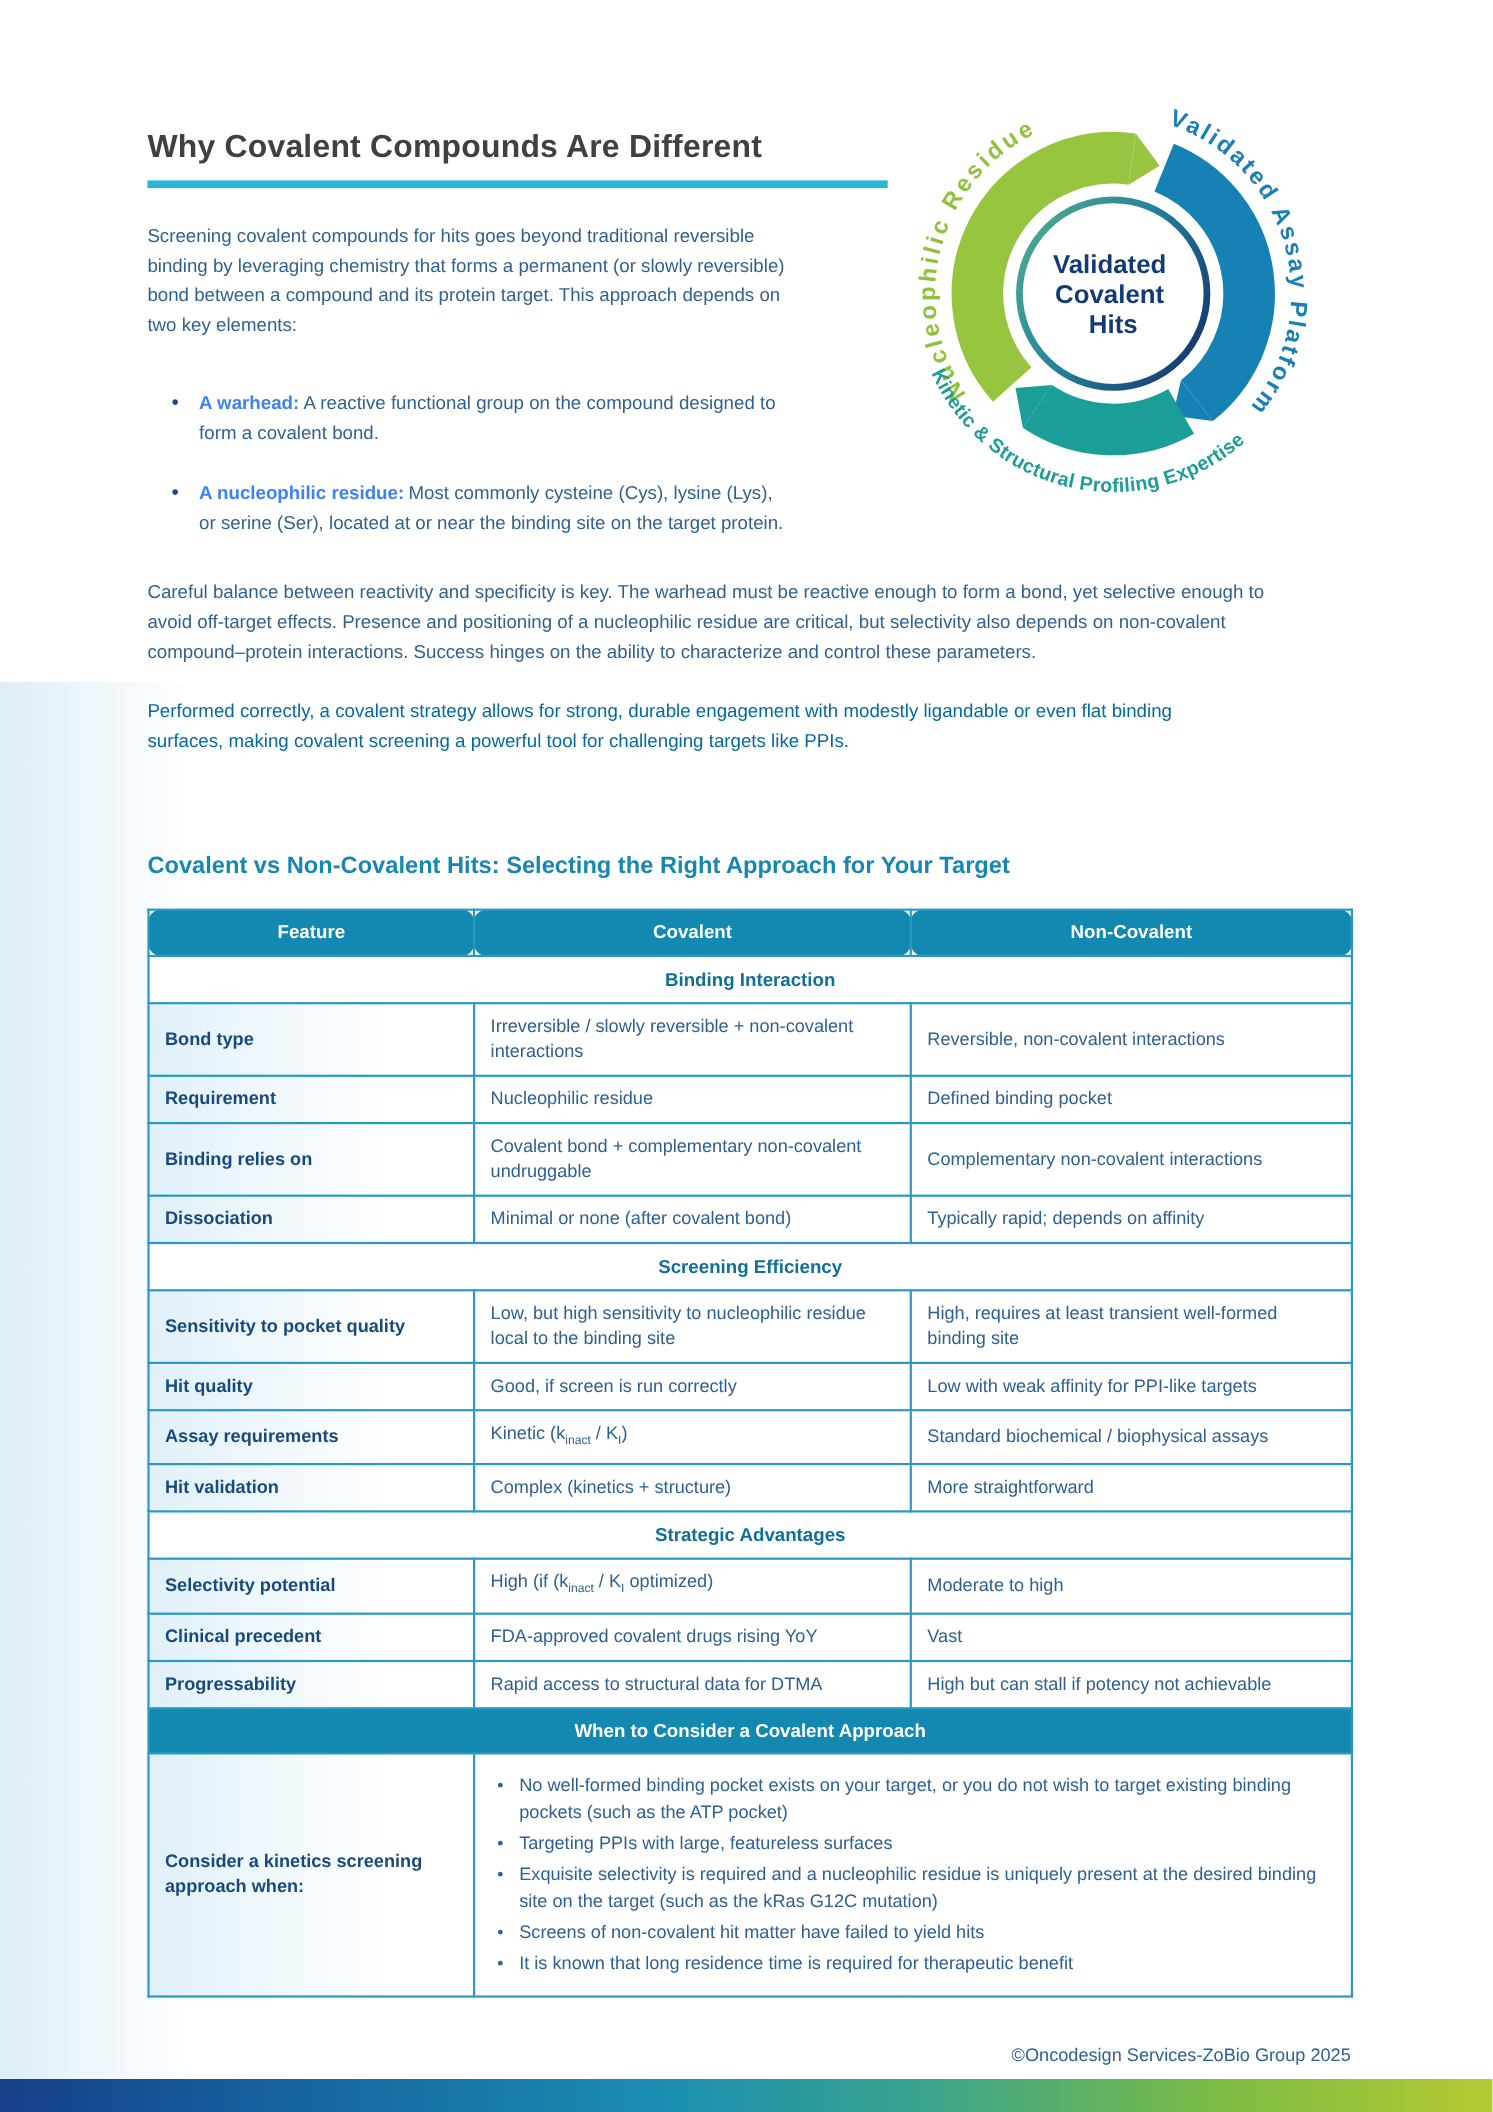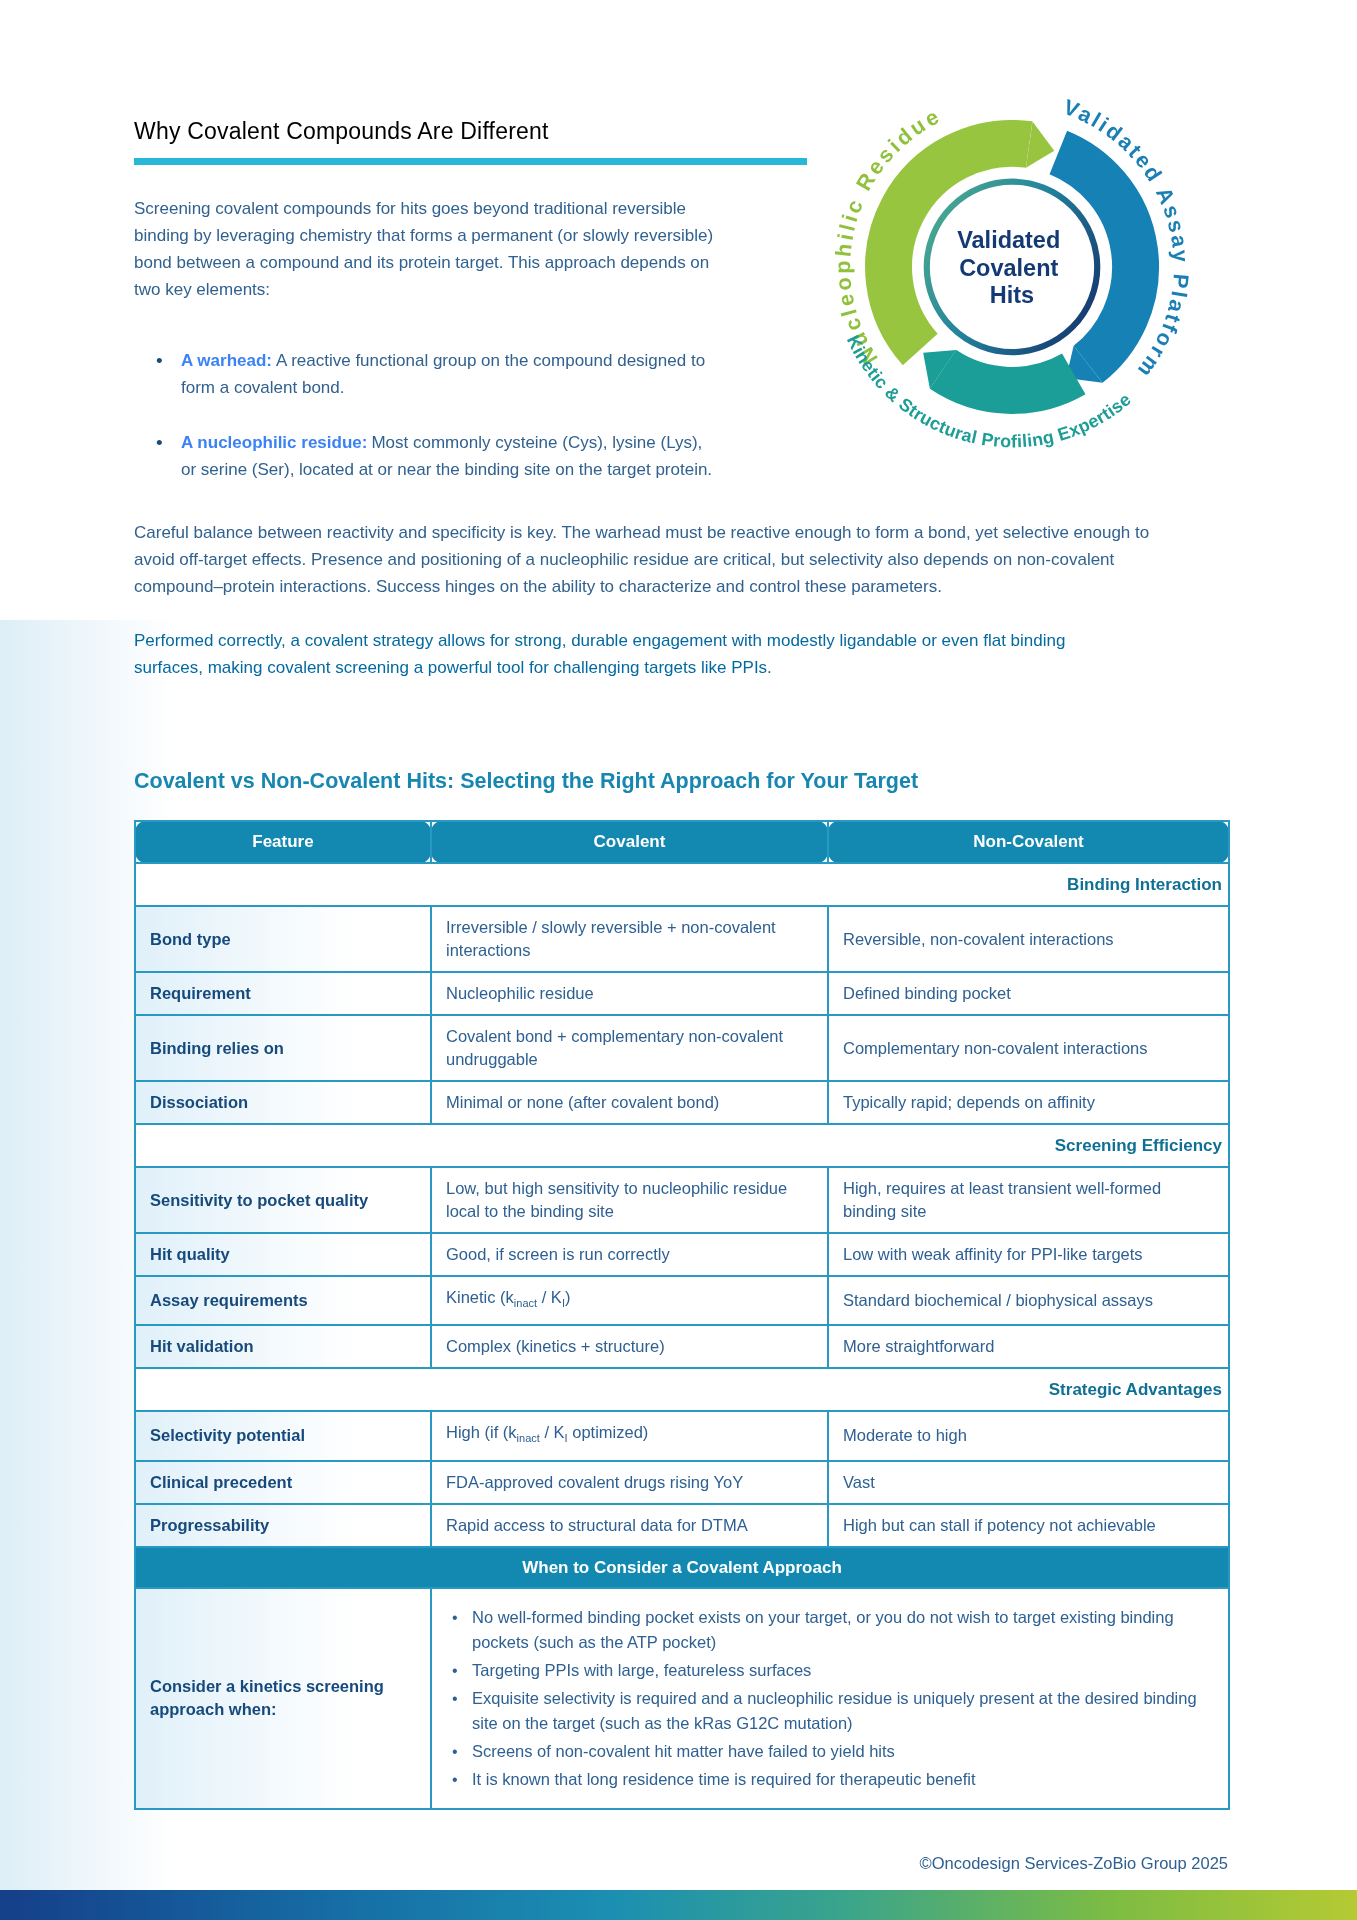--- a/index.html
+++ b/index.html
@@ -3,21 +3,21 @@
 <meta charset="utf-8">
 <style>
   * { box-sizing: border-box; margin: 0; padding: 0; }
   html,body { width:1357px; height:1920px; }
   body { font-family:"Liberation Sans", sans-serif; background:#ffffff; }
   .page { position:relative; width:1357px; height:1920px; background:#ffffff; overflow:hidden; }
   .left-tint { position:absolute; left:0; top:620px; width:175px; height:1270px;
     background:linear-gradient(90deg,#ddeef7 0%, rgba(255,255,255,0) 100%); }
   .content { position:absolute; left:134px; top:118px; width:1094px; }
 
-  h1 { font-size:23px; font-weight:normal; color:#000000; letter-spacing:0.2px; }
+  h1 { font-size:29px; font-weight:bold; color:#404040; letter-spacing:0.2px; }
   .rule { width:673px; height:7px; background:#29b7d8; margin-top:13px; }
 
   .intro-col { width:660px; }
   .intro { max-width:588px; font-size:17px; line-height:27px; color:#30618f; margin-top:30px; }
   .key-list { list-style:none; margin-top:44px; }
   .key-list li { position:relative; max-width:588px; padding-left:47px; margin-bottom:28px;
     font-size:17px; line-height:27px; color:#30618f; }
   .key-list li::before { content:"•"; position:absolute; left:22px; top:0;
     color:#1b4a7d; font-size:19px; }
   .lead { font-weight:bold; color:#3b82f6; margin-right:4px; }
@@ -31,21 +31,21 @@
   h2 { margin-top:88px; font-size:21.5px; font-weight:bold; color:#1787b2; }
 
   table { width:1094px; margin-top:26px; border-collapse:collapse; table-layout:fixed; }
   col.c1 { width:296px; } col.c2 { width:397px; } col.c3 { width:401px; }
   th, td { border:2px solid #2899c2; }
   th { background:#1389b1; color:#ffffff; font-size:17px; font-weight:bold;
     text-align:center; padding:10px 6px;border-radius:11px; }
   td { font-size:16.5px; color:#2e6092; line-height:23px; padding:9px 14px; vertical-align:middle; }
   td.feat { font-weight:bold; color:#174a7c;
     background:linear-gradient(90deg,#e0f0f9 0%,#ffffff 75%); }
-  tr.sec td { text-align:right; font-weight:bold; font-size:17px; color:#0f6f95;
+  tr.sec td { text-align:center; font-weight:bold; font-size:17px; color:#0f6f95;
     padding:9px 6px; background:#ffffff; }
   tr.band td { background:#1389b1; color:#ffffff; font-weight:bold; font-size:17px;
     text-align:center; padding:8px 6px; }
   sub { font-size:11px; }
   .consider-list { list-style:none; padding:4px 0; }
   .consider-list li { position:relative; padding-left:26px; margin:3px 0;
     font-size:16.5px; line-height:25px; color:#2e6092; }
   .consider-list li::before { content:"•"; position:absolute; left:6px; top:0;
     color:#2e6092; font-size:16px; }
 

